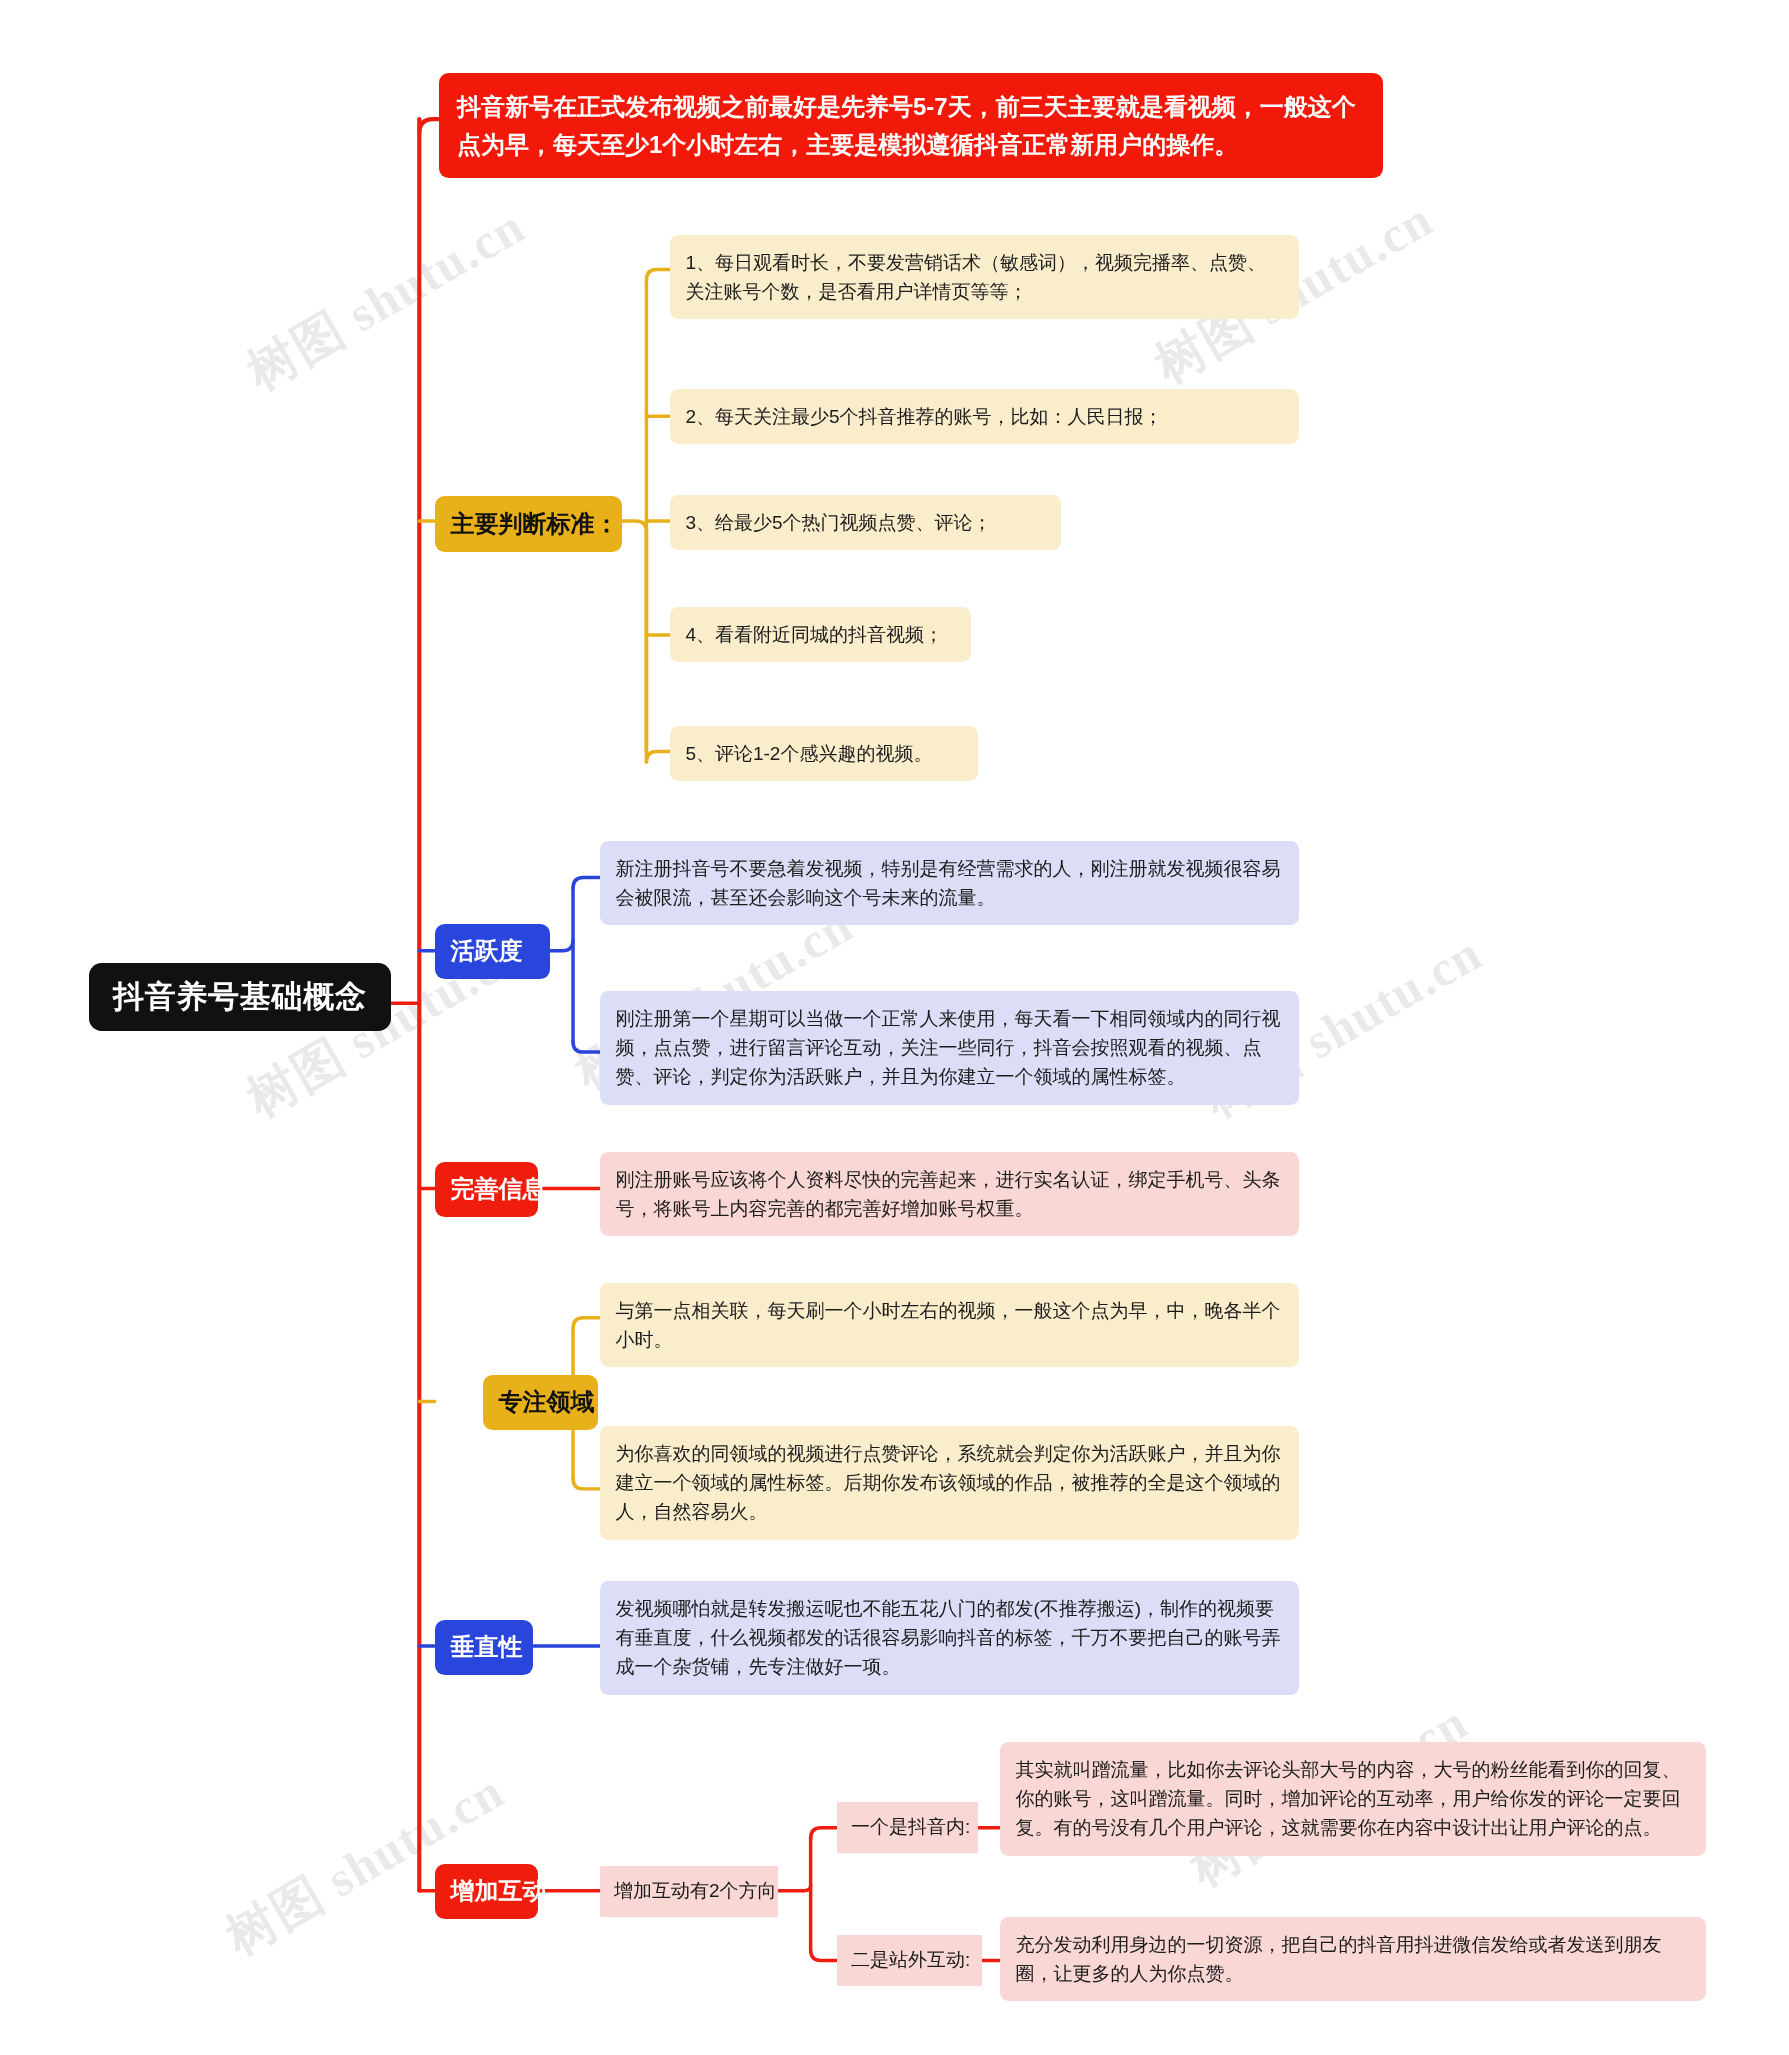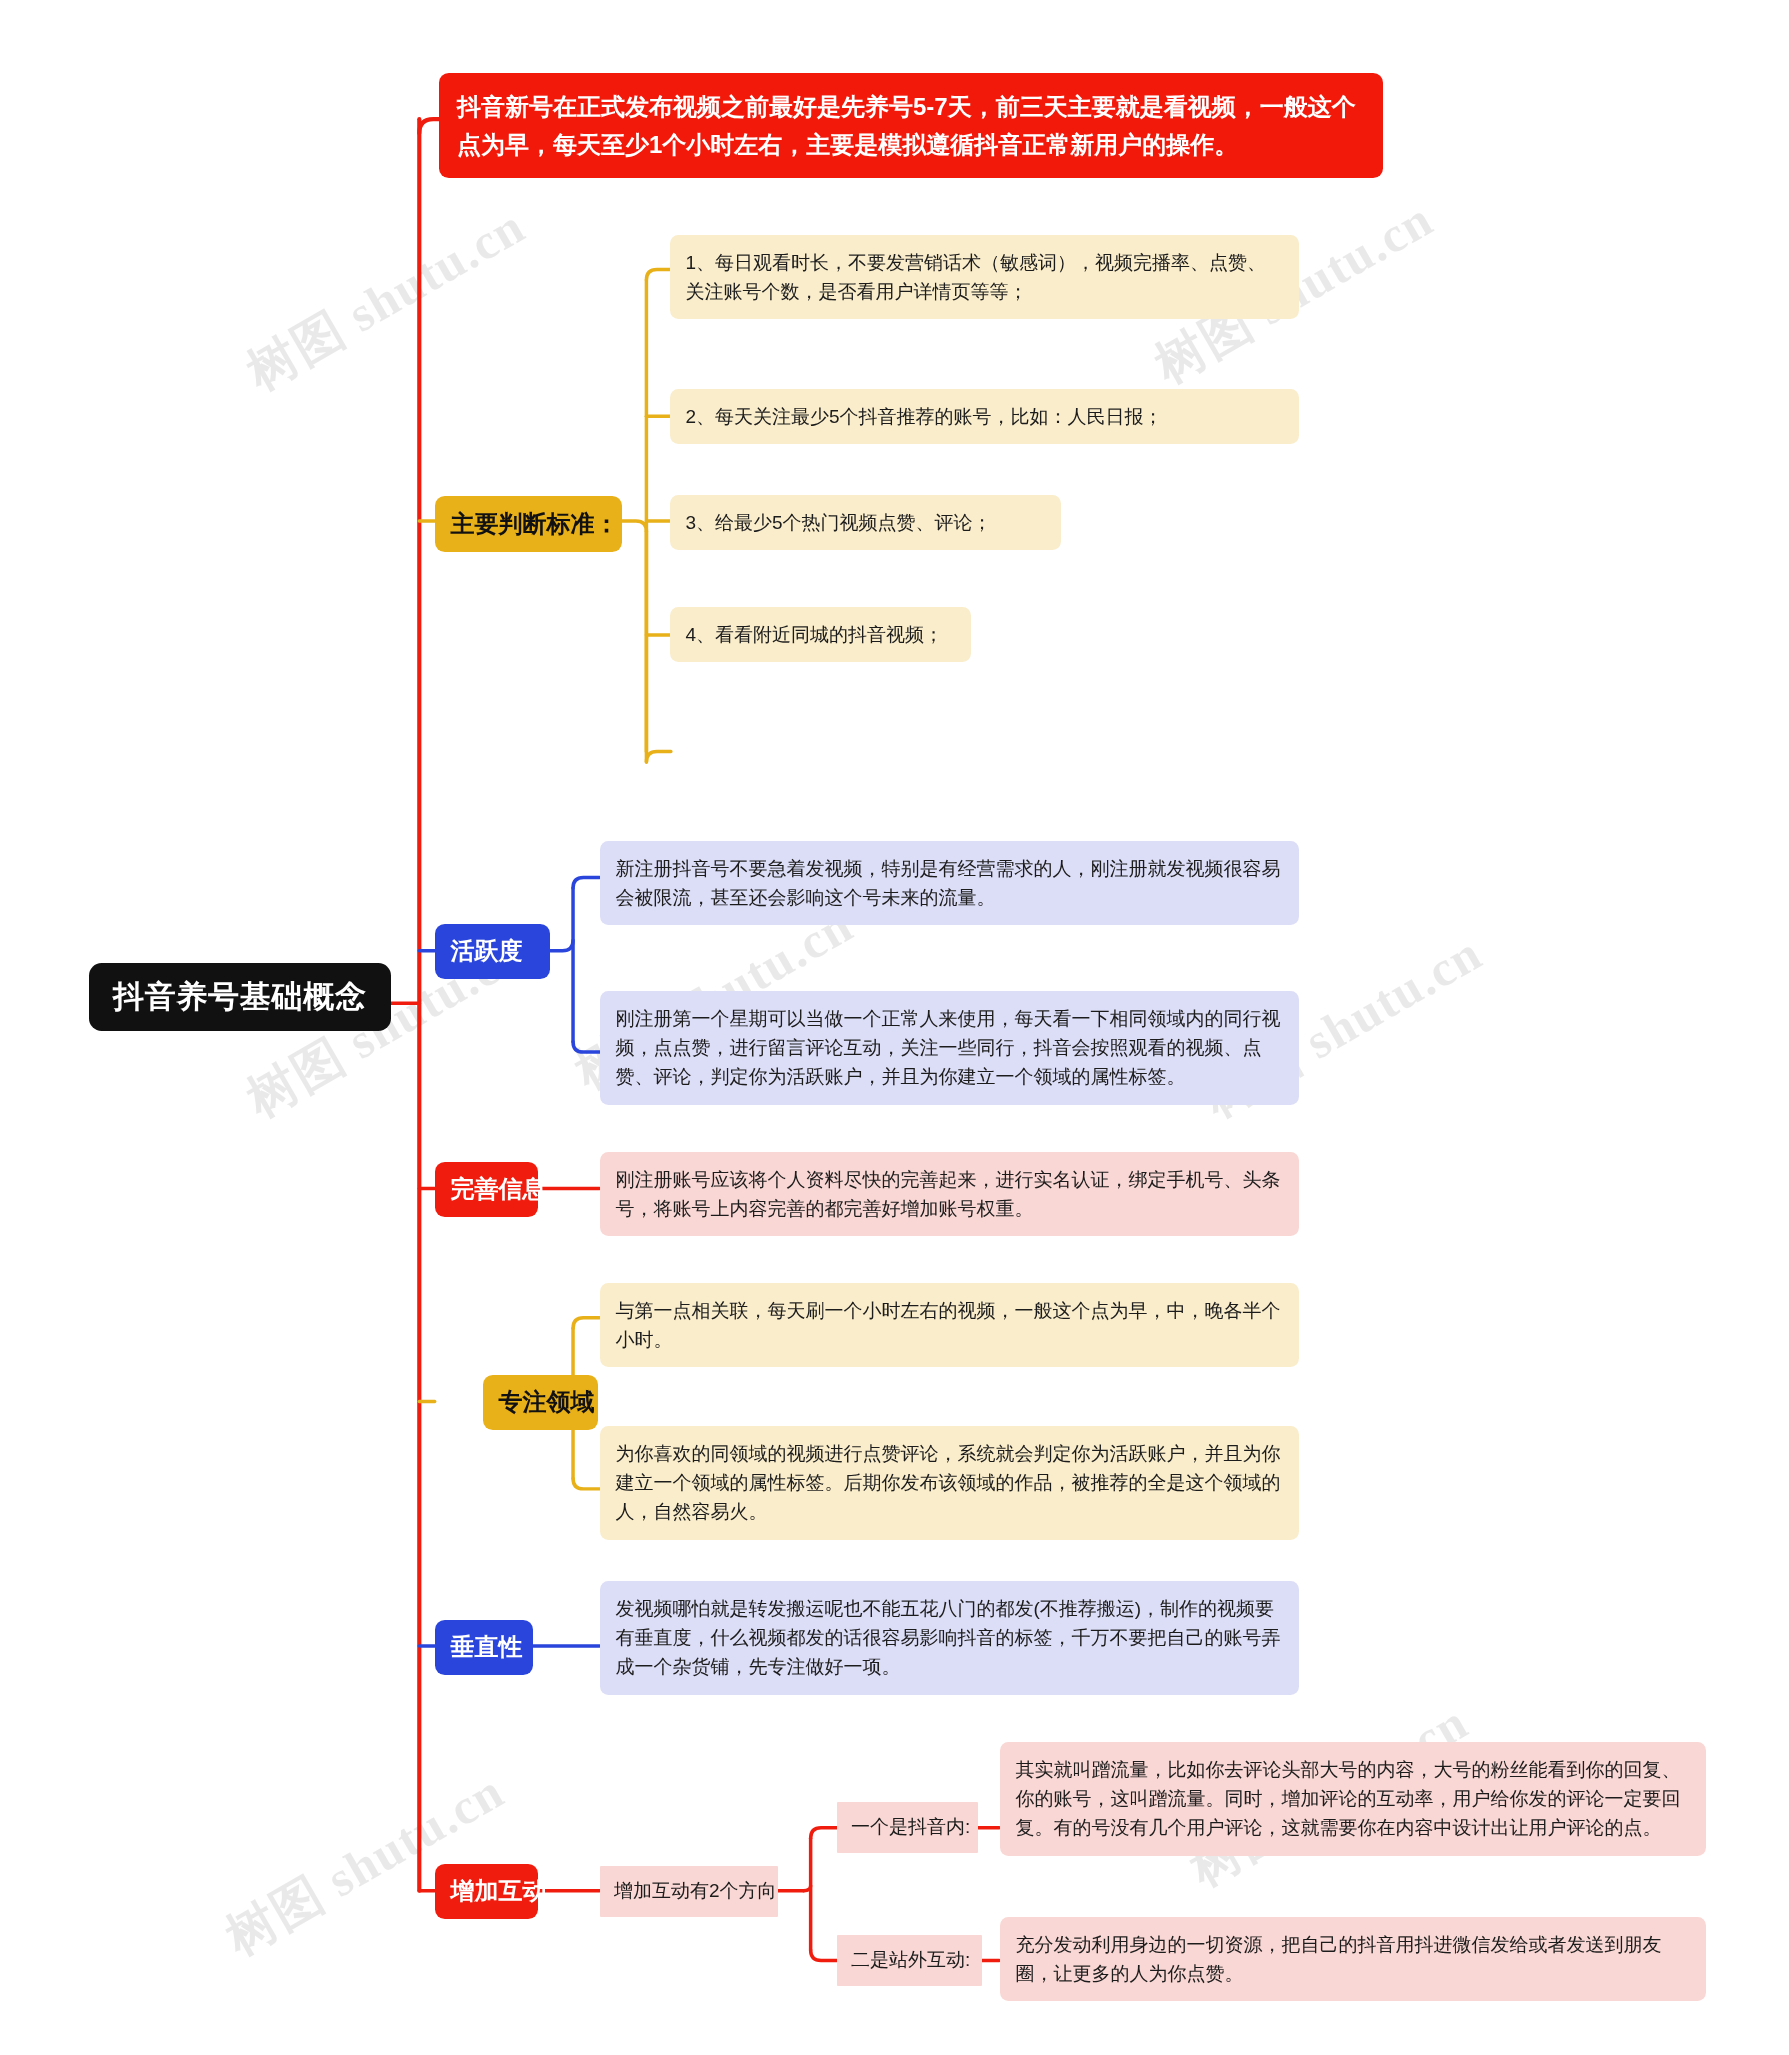--- a/index.html
+++ b/index.html
@@ -197,20 +197,23 @@
   </div>
   <div class="node soft cream" style="left:670px;top:389px;width:629px;">
     <span class="txt">2、每天关注最少5个抖音推荐的账号，比如：人民日报；</span>
   </div>
   <div class="node soft cream" style="left:670px;top:495px;width:391px;">
     <span class="txt">3、给最少5个热门视频点赞、评论；</span>
   </div>
   <div class="node soft cream" style="left:670px;top:607px;width:301px;">
     <span class="txt">4、看看附近同城的抖音视频；</span>
   </div>
+  <div class="node soft cream" style="left:670px;top:726px;width:308px;">
+    <span class="txt">5、评论1-2个感兴趣的视频。</span>
+  </div>
 
   <div class="node pill blue" style="left:435px;top:924px;width:115px;height:55px;">
     <span class="txt">活跃度</span>
   </div>
 
   <div class="node soft lilac" style="left:600px;top:841px;width:699px;">
     <span class="txt">新注册抖音号不要急着发视频，特别是有经营需求的人，刚注册就发视频很容易会被限流，甚至还会影响这个号未来的流量。</span>
   </div>
   <div class="node soft lilac" style="left:600px;top:991px;width:699px;">
     <span class="txt">刚注册第一个星期可以当做一个正常人来使用，每天看一下相同领域内的同行视频，点点赞，进行留言评论互动，关注一些同行，抖音会按照观看的视频、点赞、评论，判定你为活跃账户，并且为你建立一个领域的属性标签。</span>

